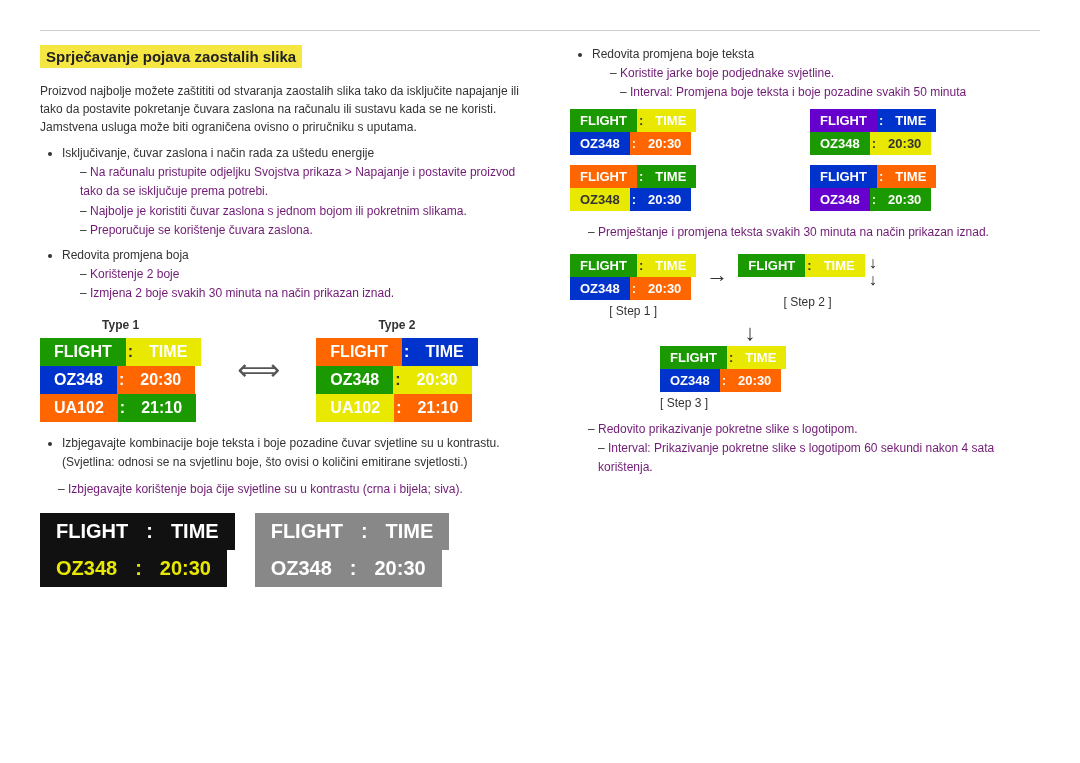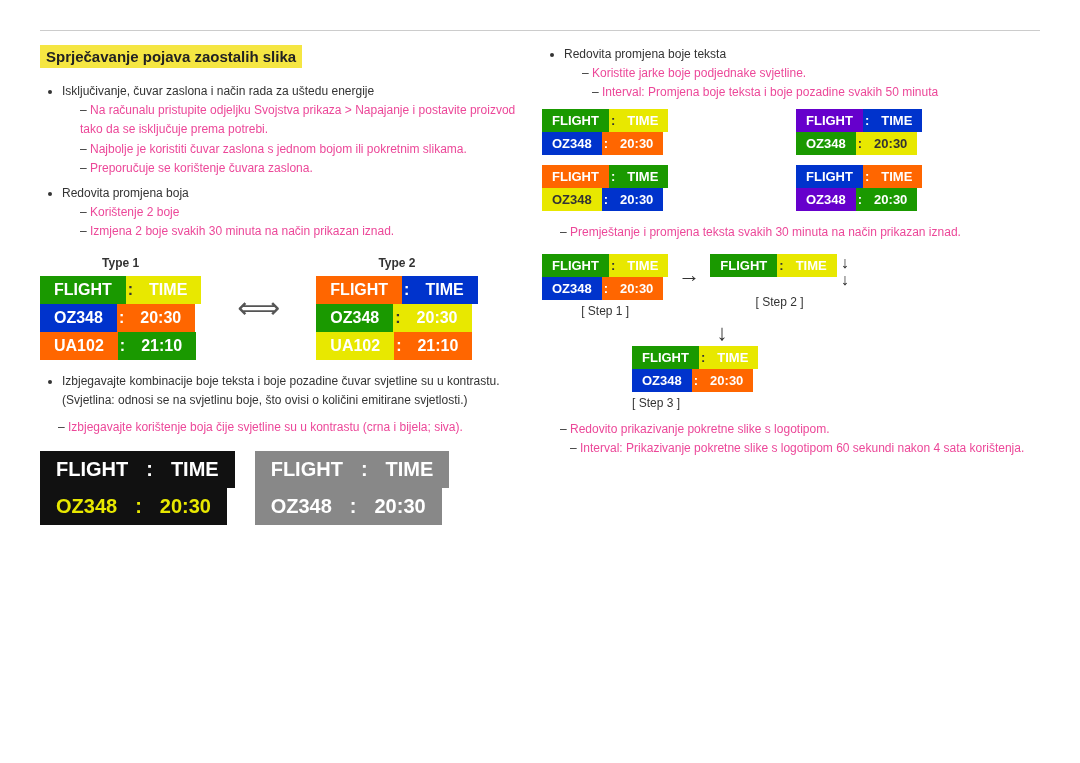--- a/index.html
+++ b/index.html
@@ -16,21 +16,21 @@
       background: #f5e642;
       font-size: 15px;
       font-weight: bold;
       color: #222;
       padding: 3px 6px;
       display: inline-block;
       margin-bottom: 14px;
     }
     .main-layout {
       display: flex;
-      gap: 12px;
+      gap: 40px;
     }
     .left-col {
       flex: 0 0 490px;
     }
     .right-col {
       flex: 1;
     }
     .body-text {
       font-size: 12px;
       color: #333;
@@ -51,21 +51,21 @@
       list-style: none;
       padding-left: 18px;
       margin-bottom: 6px;
     }
     ul.dash-list li::before {
       content: "– ";
       color: #333;
     }
     ul.dash-list li {
       font-size: 12px;
-      color: #ec4899;
+      color: #701a75;
       line-height: 1.6;
     }
     .type-section {
       display: flex;
       gap: 30px;
       margin-top: 14px;
       margin-bottom: 12px;
       align-items: flex-start;
     }
     .type-block {
@@ -217,20 +217,21 @@
 <body>
 
 <hr class="divider-line">
 
 <div class="main-layout">
 
   <div class="left-col">
 
     <div class="section-title">Sprječavanje pojava zaostalih slika</div>
 
+    <p class="body-text">Proizvod najbolje možete zaštititi od stvaranja zaostalih slika tako da isključite napajanje ili tako da postavite pokretanje čuvara zaslona na računalu ili sustavu kada se ne koristi. Jamstvena usluga može biti ograničena ovisno o priručniku s uputama.</p>
 
     <ul class="bullet-list">
       <li>
         <span>Isključivanje, čuvar zaslona i način rada za uštedu energije</span>
         <ul class="dash-list">
           <li>Na računalu pristupite odjeljku Svojstva prikaza &gt; Napajanje i postavite proizvod tako da se isključuje prema potrebi.</li>
           <li>Najbolje je koristiti čuvar zaslona s jednom bojom ili pokretnim slikama.</li>
           <li>Preporučuje se korištenje čuvara zaslona.</li>
         </ul>
       </li>

